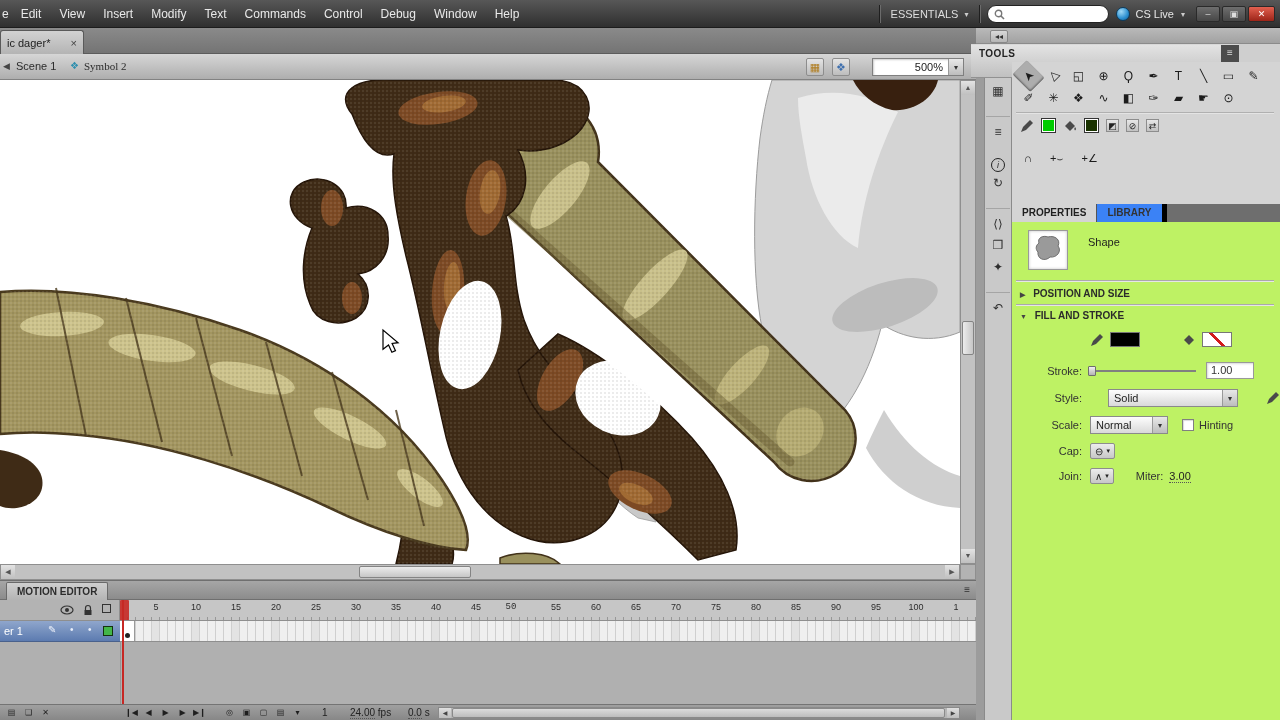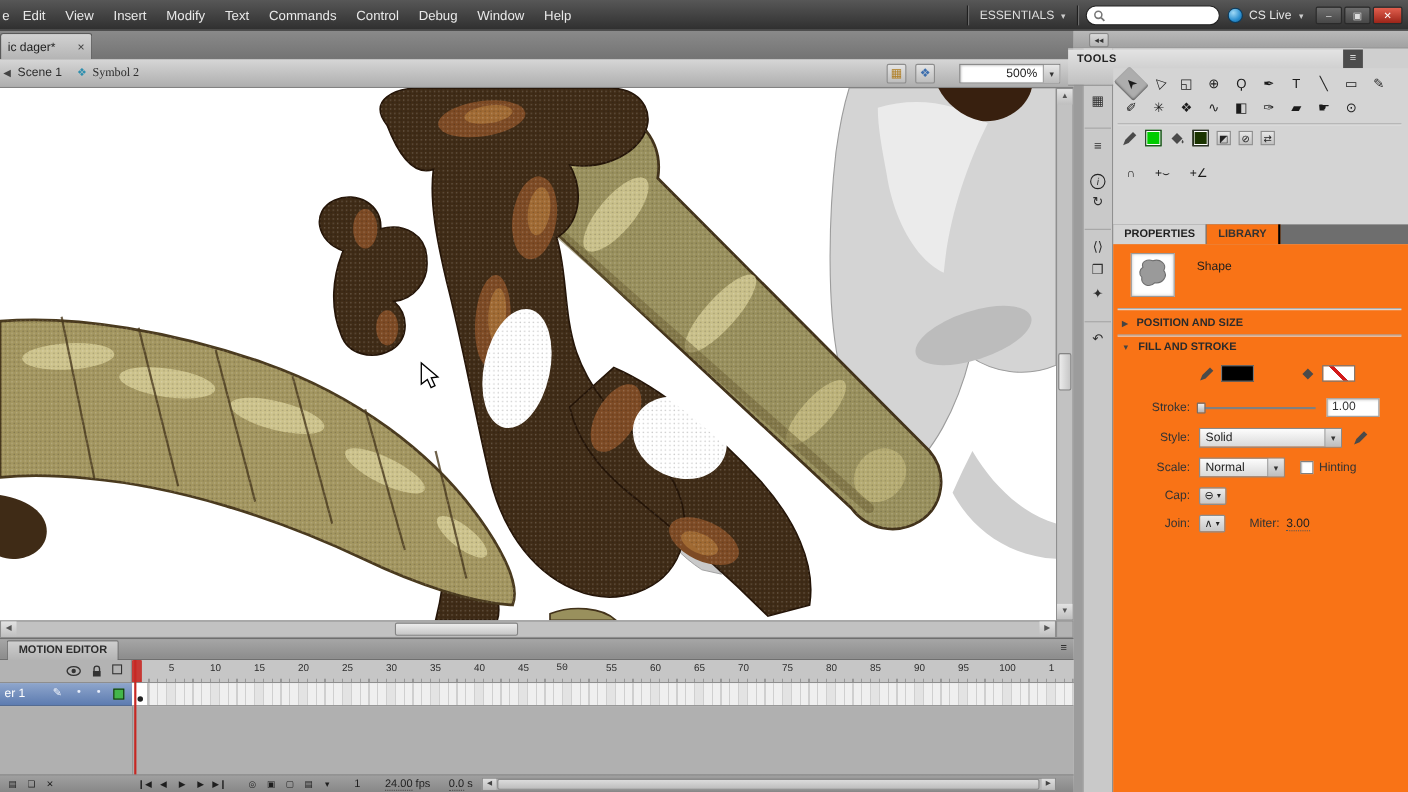--- a/index.html
+++ b/index.html
@@ -78,23 +78,23 @@
   #tools-sep{position:absolute;left:4px;top:50px;width:258px;height:1px;background:#b0b0b0;box-shadow:0 1px 0 #e4e4e4;}
   #tools-colors{position:absolute;left:8px;top:56px;display:flex;align-items:center;gap:7px;}
   .chip{display:inline-block;width:15px;height:15px;border:1px solid #333;box-shadow:0 0 0 1px #fff inset;cursor:pointer;}
   .mini{display:inline-block;width:13px;height:13px;line-height:12px;text-align:center;font-size:9px;color:#222;background:linear-gradient(#e7e7e7,#c2c2c2);border:1px solid #8d8d8d;cursor:pointer;}
   #tools-options{position:absolute;left:8px;top:86px;display:flex;gap:10px;}
   .tool.opt{width:auto;padding:0 4px;font-size:11px;}
 
   #panel-tabs{position:absolute;left:1012px;top:204px;width:268px;height:18px;background:#6e6e6e;display:flex;}
   .ptab{height:18px;line-height:18px;padding:0 10px;font-size:10px;font-weight:bold;cursor:pointer;}
   .ptab.active{background:#d4d4d4;color:#1f1f1f;border-right:1px solid #555;}
-  .ptab.inactive{background:#f97316;color:#333;border-right:2px solid #000000;}
-
-  #props-body{position:absolute;left:1012px;top:222px;width:268px;height:498px;background:#f97316;font-size:11px;color:#333;}
+  .ptab.inactive{background:#3b82f6;color:#333;border-right:5px solid #000000;}
+
+  #props-body{position:absolute;left:1012px;top:222px;width:268px;height:498px;background:#bef264;font-size:11px;color:#333;}
   #shape-thumb{position:absolute;left:16px;top:8px;width:40px;height:40px;background:#fff;border:1px solid #9a9a9a;box-shadow:inset 0 0 3px rgba(0,0,0,.25);}
   #shape-label{position:absolute;left:76px;top:14px;font-size:11px;color:#1f1f1f;}
   .pdivider{position:absolute;left:4px;width:258px;height:1px;background:#aaa;box-shadow:0 1px 0 #e6e6e6;}
   .sect{position:absolute;left:8px;font-size:10px;font-weight:bold;color:#2b2b2b;cursor:pointer;}
   .sect .tri{display:inline-block;font-size:7px;margin-right:5px;color:#444;}
   .prow{position:absolute;left:0;width:268px;display:flex;align-items:center;}
   .plabel{display:inline-block;width:70px;text-align:right;margin-right:8px;color:#333;}
   .vbox{background:#fff;border:1px solid #999;box-shadow:inset 1px 1px 2px rgba(0,0,0,.15);height:17px;font-size:11px;padding:1px 4px;width:48px;}
   .dd{background:linear-gradient(#fdfdfd,#d9d9d9);border:1px solid #8a8a8a;height:18px;display:flex;align-items:center;cursor:pointer;}
   .dd .txt{flex:1;padding:0 5px;font-size:11px;color:#222;}
@@ -401,21 +401,21 @@
     </div>
 
     <div class="prow" style="top:140px;">
       <span class="plabel">Stroke:</span>
       <div id="slider-track">
         <div id="slider-thumb"></div>
       </div>
       <span class="vbox">1.00</span>
     </div>
 
-    <div class="prow" style="top:167px;">
+    <div class="prow" style="top:167px;justify-content:space-between;">
       <span class="plabel">Style:</span>
       <div class="dd" style="width:130px;">
         <span class="txt">Solid</span>
         <span class="car">▾</span>
       </div>
       <svg width="14" height="14" viewBox="0 0 14 14" style="margin-left:10px;">
         <path d="M1,13 L3,8 L10,1 L13,4 L6,11 Z" fill="#4a4a4a"></path>
       </svg>
     </div>
 

